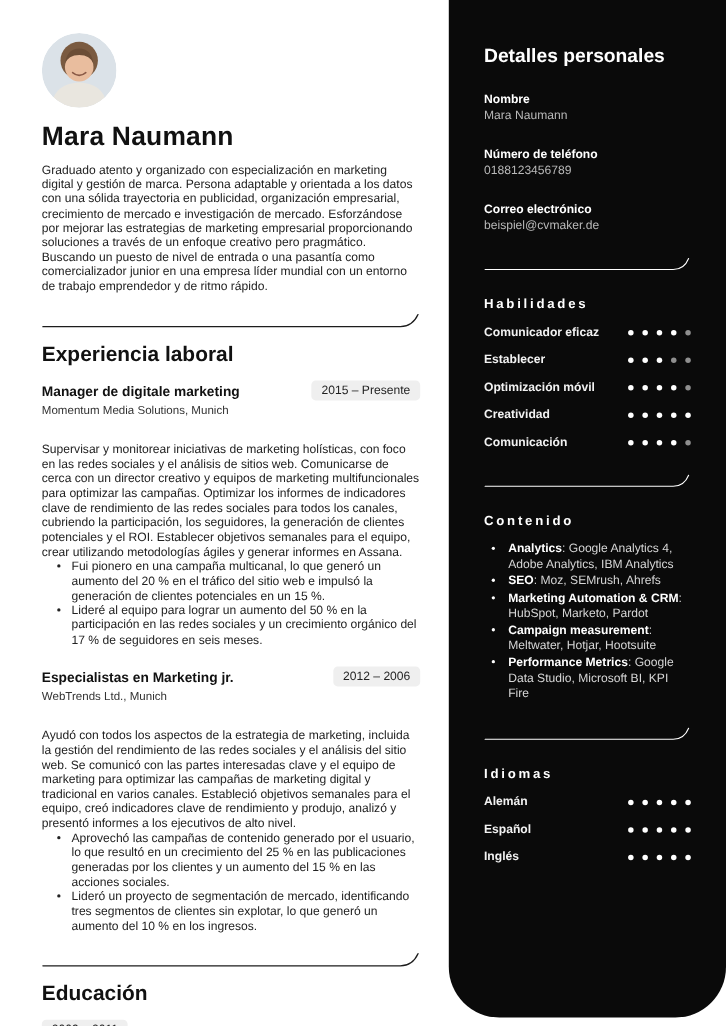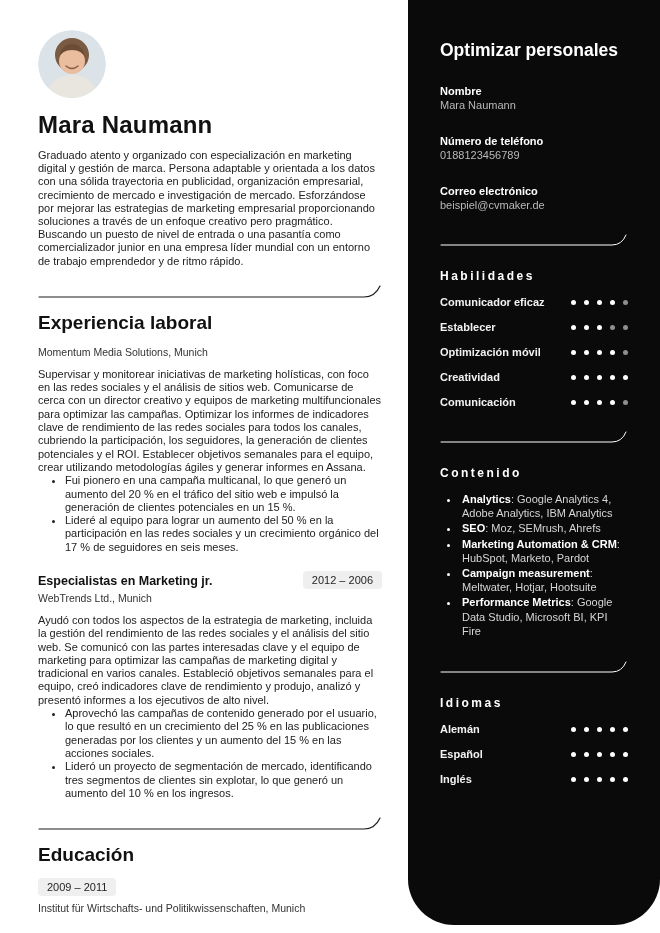--- a/index.html
+++ b/index.html
@@ -12,21 +12,21 @@
   .avatar{width:68px;height:68px;border-radius:50%;overflow:hidden;display:block;}
   .name{margin-top:13px;font-size:24px;font-weight:700;letter-spacing:.2px;color:#111;}
   .summary{margin-top:10px;font-size:11px;line-height:13.2px;color:#222;}
   .divider{display:block;margin-top:15px;}
   .section-title{margin-top:13px;font-size:19px;font-weight:700;color:#111;}
   .entry{margin-top:12px;}
   .entry-header{display:flex;justify-content:space-between;align-items:flex-start;}
   .entry-title{font-size:12.5px;font-weight:700;color:#111;padding-top:3px;}
   .badge{background:#efefef;border-radius:4px;padding:3px 9px;font-size:11px;color:#1f1f1f;white-space:nowrap;}
   .company{margin-top:3px;font-size:10.5px;color:#333;}
-  .desc{margin-top:10px;font-size:11px;line-height:13.3px;color:#222;}
+  .desc{margin-top:24px;font-size:11px;line-height:13.3px;color:#222;}
   .bullets{margin:0;padding:0 0 0 27px;font-size:11px;line-height:13.3px;color:#222;}
   .bullets li{margin:0;}
   .job2{margin-top:17px;}
   
   .panel{
     position:absolute;left:408px;top:0;width:252px;height:925px;
     background:#0a0a0a;border-radius:0 0 46px 46px;color:#fff;
     padding:40px 32px 0 32px;box-sizing:border-box;
   }
   .panel-h1{font-size:17.5px;font-weight:700;color:#fff;}
@@ -72,20 +72,24 @@
 
   <div class="summary">Graduado atento y organizado con especialización en marketing digital y gestión de marca. Persona adaptable y orientada a los datos con una sólida trayectoria en publicidad, organización empresarial, crecimiento de mercado e investigación de mercado. Esforzándose por mejorar las estrategias de marketing empresarial proporcionando soluciones a través de un enfoque creativo pero pragmático. Buscando un puesto de nivel de entrada o una pasantía como comercializador junior en una empresa líder mundial con un entorno de trabajo emprendedor y de ritmo rápido.</div>
 
   <svg class="divider" width="344" height="16" viewBox="0 0 344 16">
     <path d="M1 14 H326 Q337 14 342 3" stroke="#1c1c1c" stroke-width="1.2" fill="none" stroke-linecap="round"></path>
   </svg>
 
   <div class="section-title">Experiencia laboral</div>
 
   <div class="entry">
+    <div class="entry-header">
+      <span class="entry-title">Manager de digitale marketing</span>
+      <span class="badge">2015 – Presente</span>
+    </div>
     <div class="company">Momentum Media Solutions, Munich</div>
     <div class="desc">Supervisar y monitorear iniciativas de marketing holísticas, con foco en las redes sociales y el análisis de sitios web. Comunicarse de cerca con un director creativo y equipos de marketing multifuncionales para optimizar las campañas. Optimizar los informes de indicadores clave de rendimiento de las redes sociales para todos los canales, cubriendo la participación, los seguidores, la generación de clientes potenciales y el ROI. Establecer objetivos semanales para el equipo, crear utilizando metodologías ágiles y generar informes en Assana.</div>
     <ul class="bullets">
       <li>Fui pionero en una campaña multicanal, lo que generó un aumento del 20 % en el tráfico del sitio web e impulsó la generación de clientes potenciales en un 15 %.</li>
       <li>Lideré al equipo para lograr un aumento del 50 % en la participación en las redes sociales y un crecimiento orgánico del 17 % de seguidores en seis meses.</li>
     </ul>
   </div>
 
   <div class="entry job2">
     <div class="entry-header">
@@ -110,21 +114,21 @@
     <div class="entry-header">
       <span class="badge">2009 – 2011</span>
     </div>
     <div class="company" style="margin-top:6px;">Institut für Wirtschafts- und Politikwissenschaften, Munich</div>
   </div>
 
 </div>
 
 <div class="panel">
 
-  <div class="panel-h1">Optimizar personales</div>
+  <div class="panel-h1">Detalles personales</div>
 
   <div class="field">
     <div class="field-label">Nombre</div>
     <div class="field-value">Mara Naumann</div>
   </div>
   <div class="field">
     <div class="field-label">Número de teléfono</div>
     <div class="field-value">0188123456789</div>
   </div>
   <div class="field">

